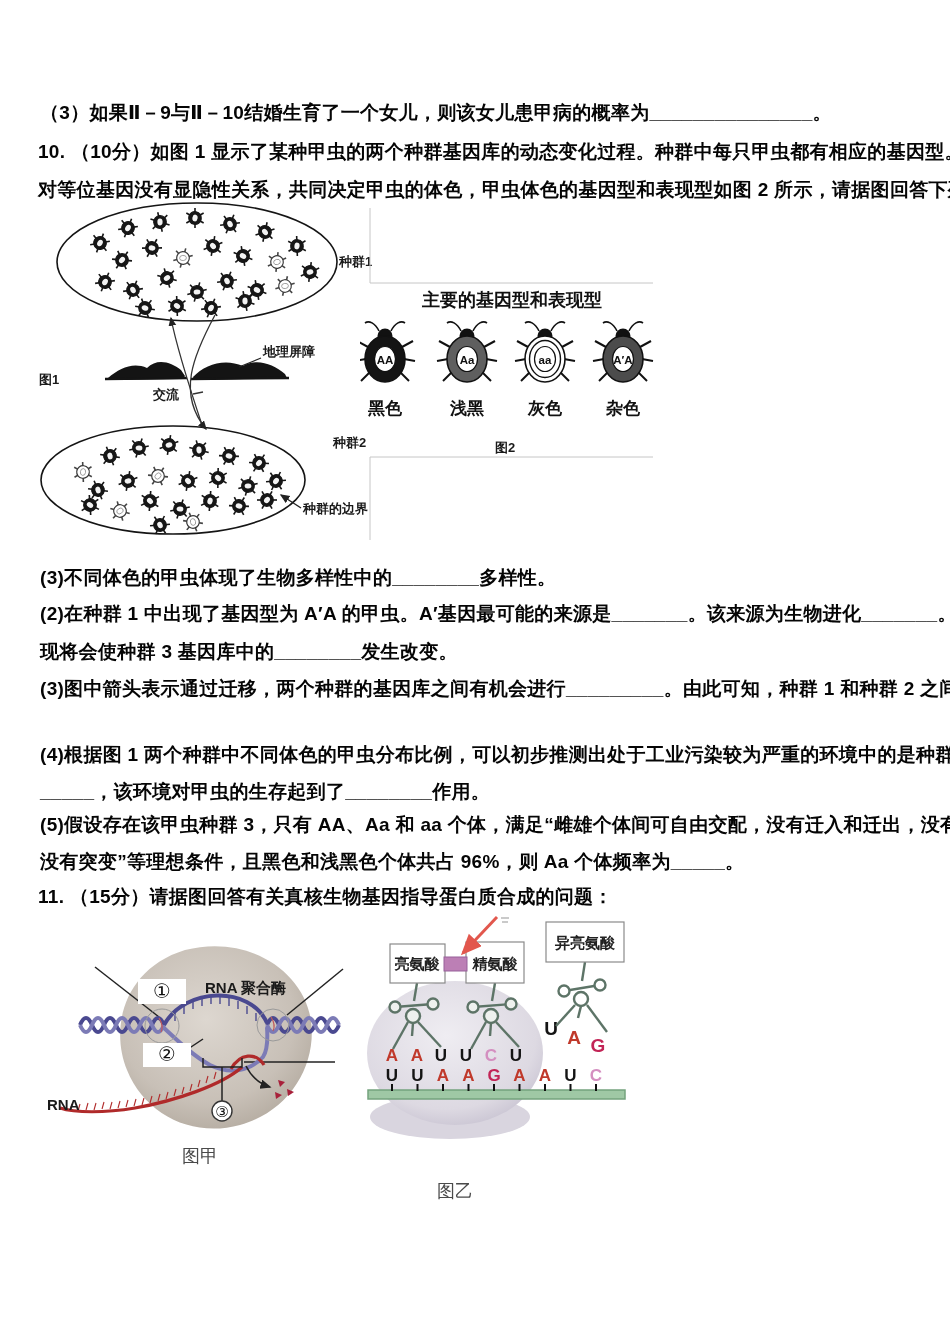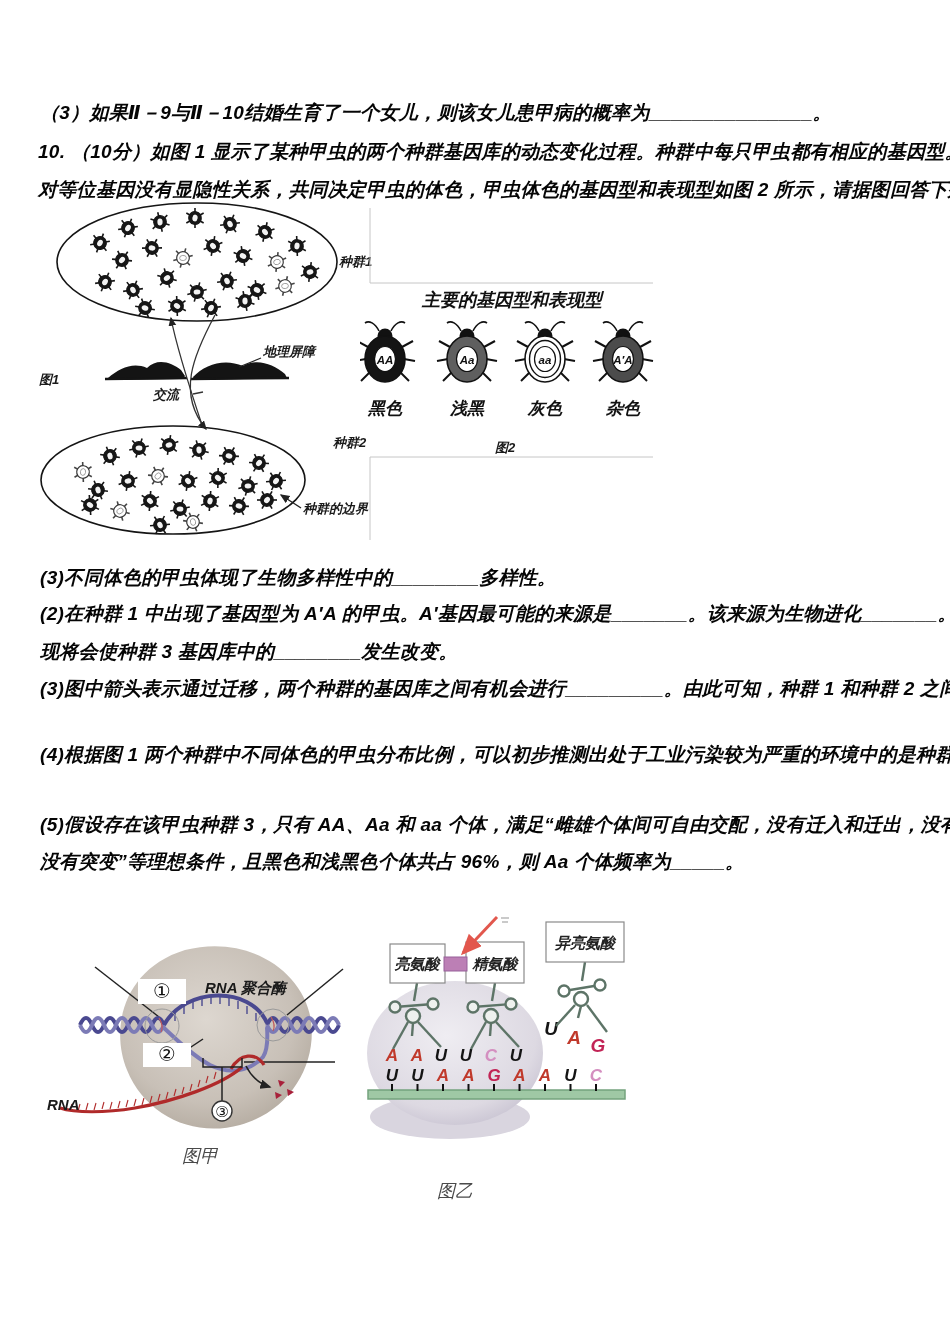--- a/index.html
+++ b/index.html
@@ -1,39 +1,41 @@
 <!DOCTYPE html>
 <html><head>
 <meta charset="utf-8">
 <style>
   html,body{margin:0;padding:0;background:#ffffff;}
   .page{position:relative;width:950px;height:1344px;background:#ffffff;overflow:hidden;
-        font-family:"Liberation Sans","DejaVu Sans",sans-serif;color:#000;font-style:italic;}
+        font-family:"Liberation Sans","DejaVu Sans",sans-serif;color:#000;}
   .tline{position:absolute;left:40px;width:900px;font-size:19px;font-weight:700;
          white-space:nowrap;letter-spacing:0.3px;color:#050505;}
   svg{position:absolute;}
   svg text{font-family:"Liberation Sans","DejaVu Sans",sans-serif;}
   .figlabel{font-size:13px;font-weight:700;fill:#1a1a1a;}
   .caption{font-size:18px;fill:#4a4a4a;font-weight:400;}
 </style>
 </head>
 <body>
 
 <div class="page">
 
   <div class="tline" style="top:100px">（3）如果Ⅱ－9与Ⅱ－10结婚生育了一个女儿，则该女儿患甲病的概率为_______________。</div>
   <div class="tline" style="top:139px;left:38px">10. （10分）如图 1 显示了某种甲虫的两个种群基因库的动态变化过程。种群中每只甲虫都有相应的基因型。A 和 a 这</div>
   <div class="tline" style="top:177px;left:38px">对等位基因没有显隐性关系，共同决定甲虫的体色，甲虫体色的基因型和表现型如图 2 所示，请据图回答下列问题。</div>
   <div class="tline" style="top:565px">(3)不同体色的甲虫体现了生物多样性中的________多样性。</div>
   <div class="tline" style="top:601px">(2)在种群 1 中出现了基因型为 A′A 的甲虫。A′基因最可能的来源是_______。该来源为生物进化_______。A′A 个体的出</div>
   <div class="tline" style="top:639px">现将会使种群 3 基因库中的________发生改变。</div>
   <div class="tline" style="top:676px">(3)图中箭头表示通过迁移，两个种群的基因库之间有机会进行_________。由此可知，种群 1 和种群 2 之间不存在______</div>
   <div class="tline" style="top:742px">(4)根据图 1 两个种群中不同体色的甲虫分布比例，可以初步推测出处于工业污染较为严重的环境中的是种群_________</div>
+  <div class="tline" style="top:779px">_____，该环境对甲虫的生存起到了________作用。</div>
   <div class="tline" style="top:812px">(5)假设存在该甲虫种群 3，只有 AA、Aa 和 aa 个体，满足“雌雄个体间可自由交配，没有迁入和迁出，没有自然选择，</div>
   <div class="tline" style="top:849px">没有突变”等理想条件，且黑色和浅黑色个体共占 96%，则 Aa 个体频率为_____。</div>
+  <div class="tline" style="top:884px;left:38px">11. （15分）请据图回答有关真核生物基因指导蛋白质合成的问题：</div>
 
   <svg id="fig1" style="left:25px;top:198px" width="360" height="348" viewBox="0 0 360 348">
     <defs>
       <marker id="ah" markerWidth="8" markerHeight="8" refX="6" refY="3" orient="auto">
         <path d="M0,0 L7,3 L0,6 Z" fill="#222"></path>
       </marker>
     </defs>
     <ellipse cx="172" cy="64" rx="140" ry="59" fill="none" stroke="#151515" stroke-width="1.6"></ellipse>
     <ellipse cx="148" cy="282" rx="132" ry="54" fill="none" stroke="#151515" stroke-width="1.6"></ellipse>
     <g id="f1-beetles">

